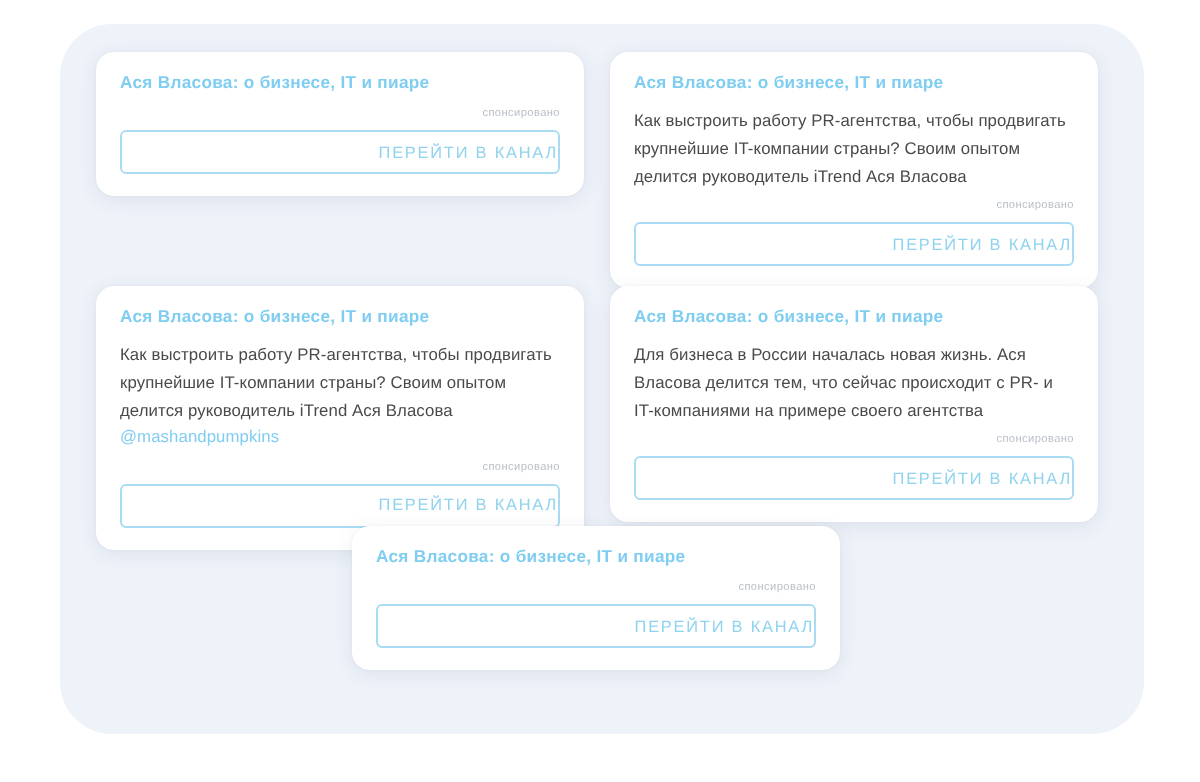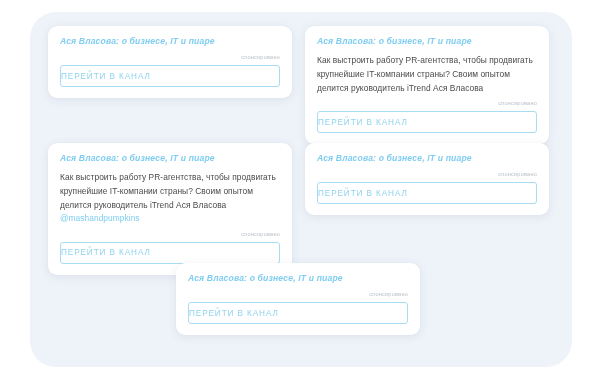--- a/index.html
+++ b/index.html
@@ -50,21 +50,20 @@
   .card-c5 { left: 176px; top: 263px; }
 
   .channel-title {
     color: #7fcdf0;
     font-size: 8.6px;
     font-weight: bold;
     letter-spacing: 0.15px;
     margin: 0 0 8px 0;
     line-height: 1.1;
     white-space: nowrap;
-    font-style: italic;
   }
 
   .card-body {
     color: #4a4a4a;
     font-size: 8.4px;
     line-height: 1.62;
     margin: 0;
     letter-spacing: 0.05px;
   }
 
@@ -86,21 +85,21 @@
     display: block;
     width: 100%;
     box-sizing: border-box;
     background: #ffffff;
     border: 1px solid #a9dcf2;
     border-radius: 3px;
     color: #8fd3ef;
     font-size: 8.2px;
     font-family: "Liberation Sans", "DejaVu Sans", sans-serif;
     letter-spacing: 0.9px;
-    text-align: left;
+    text-align: right;
     padding: 5.5px 0 5.5px 0;
     cursor: pointer;
   }
 </style>
 </head>
 <body>
 
 <div class="backdrop"></div>
 
 <div class="cards-layer">
@@ -120,20 +119,21 @@
 
   <div class="card card-c3">
     <div class="channel-title">Ася Власова: о бизнесе, IT и пиаре</div>
     <p class="card-body"><span>Как выстроить работу PR-агентства, чтобы продвигать крупнейшие IT-компании страны? Своим опытом делится руководитель iTrend Ася Власова </span><span class="mention">@mashandpumpkins</span></p>
     <span class="sponsored">спонсировано</span>
     <button class="cta-button">ПЕРЕЙТИ В КАНАЛ</button>
   </div>
 
   <div class="card card-c4">
     <div class="channel-title">Ася Власова: о бизнесе, IT и пиаре</div>
+    <p class="card-body"><span>Для бизнеса в России началась новая жизнь. Ася Власова делится тем, что сейчас происходит с PR- и IT-компаниями на примере своего агентства</span><span class="mention"></span></p>
     <span class="sponsored">спонсировано</span>
     <button class="cta-button">ПЕРЕЙТИ В КАНАЛ</button>
   </div>
 
   <div class="card card-c5">
     <div class="channel-title">Ася Власова: о бизнесе, IT и пиаре</div>
     <span class="sponsored">спонсировано</span>
     <button class="cta-button">ПЕРЕЙТИ В КАНАЛ</button>
   </div>
 

